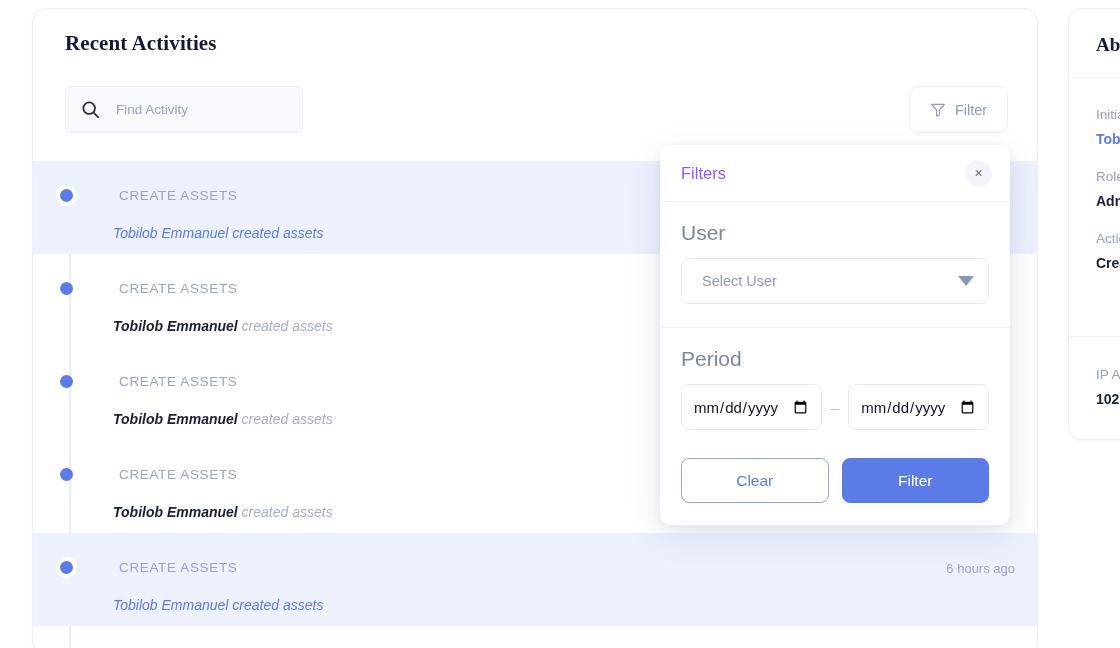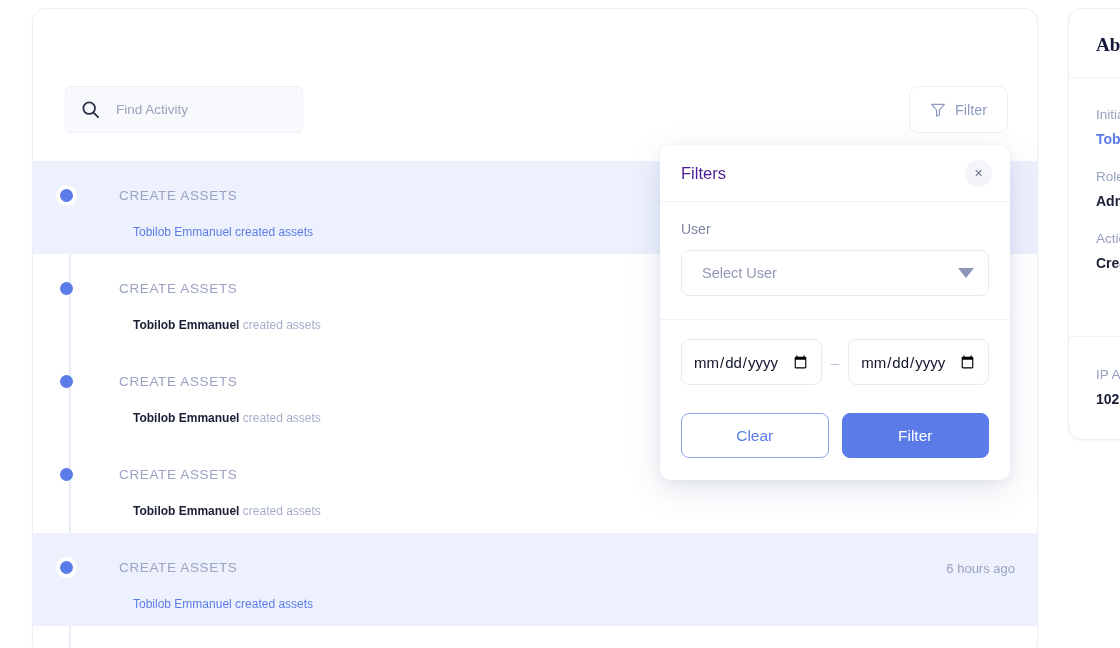--- a/index.html
+++ b/index.html
@@ -135,24 +135,25 @@
     left: 86px;
     top: 27px;
     font-size: 13.5px;
     letter-spacing: 0.65px;
     color: #9aa3c2;
   }
   .activity-row.highlight .row-type { color: #9aa3c2; }
 
   .row-desc {
     position: absolute;
-    left: 100px;
+    left: 80px;
     top: 64px;
-    font-size: 12px;
+    font-size: 14px;
     white-space: nowrap;
+    font-style: italic;
   }
   .row-desc .who {
     font-weight: 700;
     color: #1a1f36;
   }
   .row-desc .what {
     color: #a6aec9;
   }
   .activity-row.highlight .row-desc .who {
     font-weight: 400;
@@ -186,21 +187,21 @@
   #modal-header {
     height: 57px;
     display: flex;
     align-items: center;
     padding: 0 18px 0 21px;
     border-bottom: 1px solid #f0f2f8;
   }
   #modal-title {
     flex: 1;
     font-size: 16.5px;
-    color: #4c1d95;
+    color: #8b5cf6;
   }
   #modal-close {
     width: 27px;
     height: 27px;
     border-radius: 50%;
     background: #f4f5fa;
     border: none;
     cursor: pointer;
     display: flex;
     align-items: center;
@@ -209,21 +210,21 @@
     font-size: 14px;
     line-height: 1;
     font-family: "Liberation Sans", sans-serif;
   }
 
   #user-section {
     padding: 19px 21px 23px;
     border-bottom: 1px solid #f0f2f8;
   }
   .field-label {
-    font-size: 14px;
+    font-size: 21px;
     color: #7d85a4;
     margin-bottom: 13px;
   }
   #user-select {
     height: 46px;
     border: 1px solid #e6eaf6;
     border-radius: 8px;
     display: flex;
     align-items: center;
     padding: 0 14px 0 20px;
@@ -355,20 +356,21 @@
     position: absolute;
     left: 27px;
     top: 358px;
   }
 </style>
 </head>
 <body>
 
 <div id="activities-card">
 
+  <div id="page-title">Recent Activities</div>
 
   <div id="search-box">
     <svg id="search-icon" viewBox="0 0 20 20" fill="none">
       <circle cx="8.6" cy="8.6" r="6.1" stroke="#2b3048" stroke-width="1.9"></circle>
       <line x1="13.2" y1="13.2" x2="18" y2="18" stroke="#2b3048" stroke-width="1.9" stroke-linecap="round"></line>
     </svg>
     <input id="search-input" type="text" placeholder="Find Activity" style="">
   </div>
 
   <div id="filter-button">
@@ -436,20 +438,21 @@
 
   <div id="user-section">
     <div class="field-label">User</div>
     <div id="user-select">
       <span id="user-select-value">Select User</span>
       <span class="caret-icon"></span>
     </div>
   </div>
 
   <div id="period-section">
+    <div class="field-label">Period</div>
     <div id="period-row">
       <input class="date-input" type="date" style="">
       <span id="date-dash">–</span>
       <input class="date-input" type="date" style="">
     </div>
 
     <div id="modal-actions">
       <button id="clear-button">Clear</button>
       <button id="apply-filter-button">Filter</button>
     </div>

